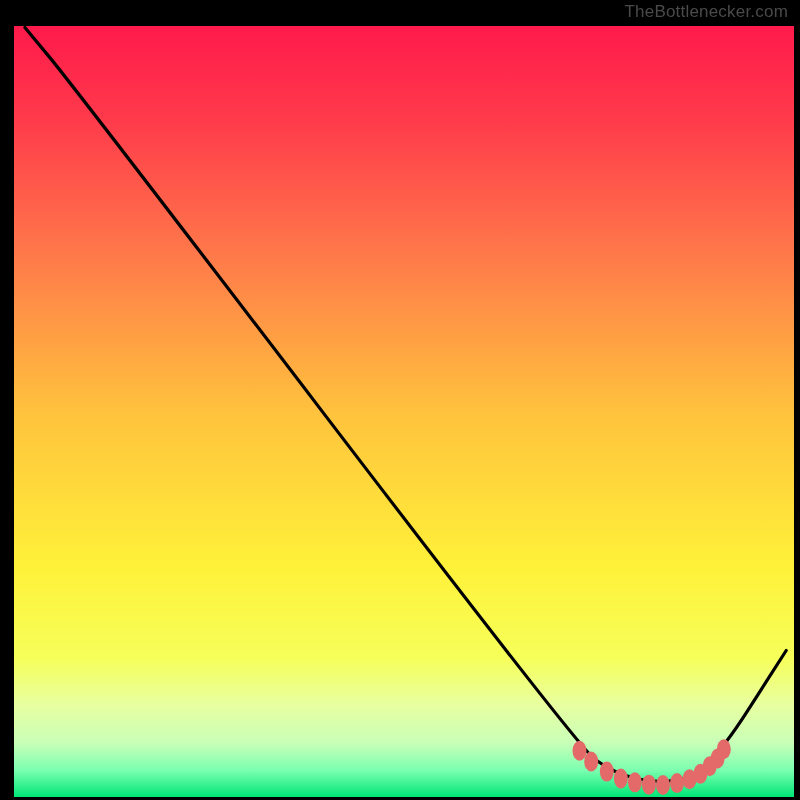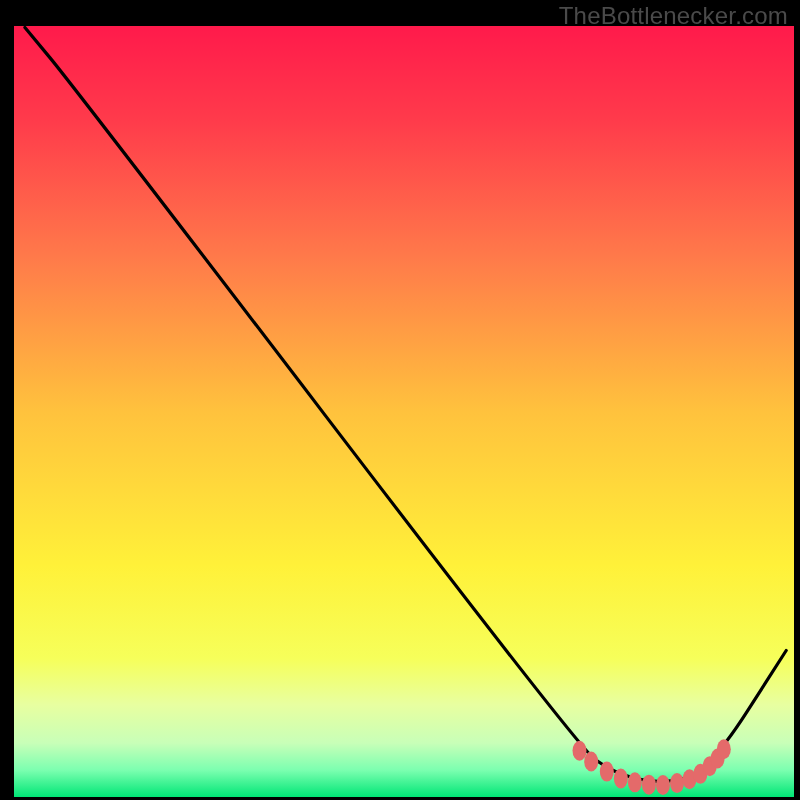--- a/index.html
+++ b/index.html
@@ -14,21 +14,21 @@
   .stage {
     position: relative;
     width: 800px;
     height: 800px;
   }
   .watermark {
     position: absolute;
     top: 2px;
     right: 12px;
     color: #4a4a4a;
-    font-size: 24px;
+    font-size: 17px;
     letter-spacing: 0.2px;
     font-weight: 400;
     z-index: 30;
   }
   svg.plot {
     position: absolute;
     left: 0;
     top: 0;
     width: 800px;
     height: 800px;

